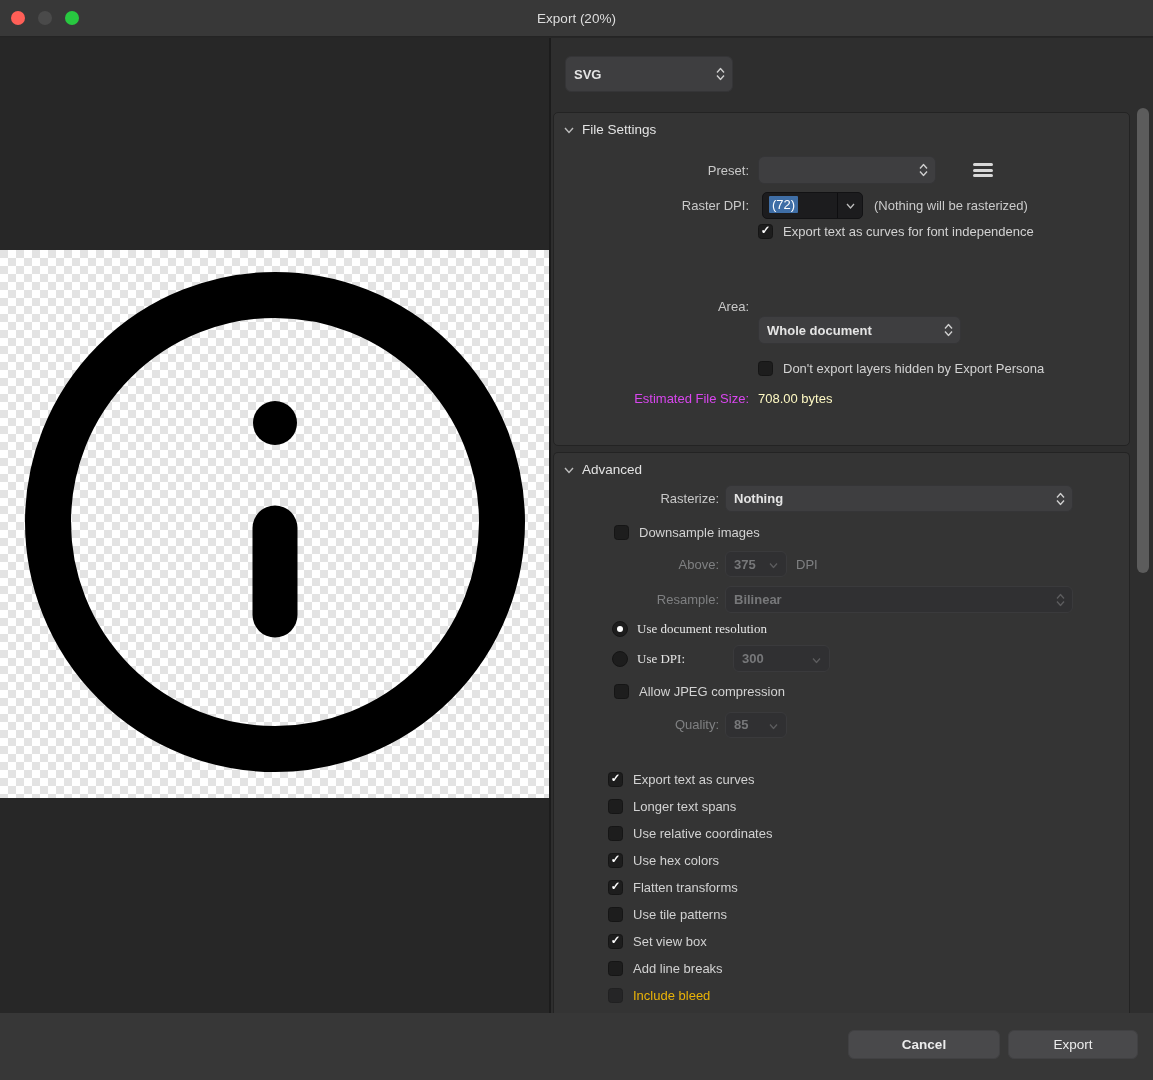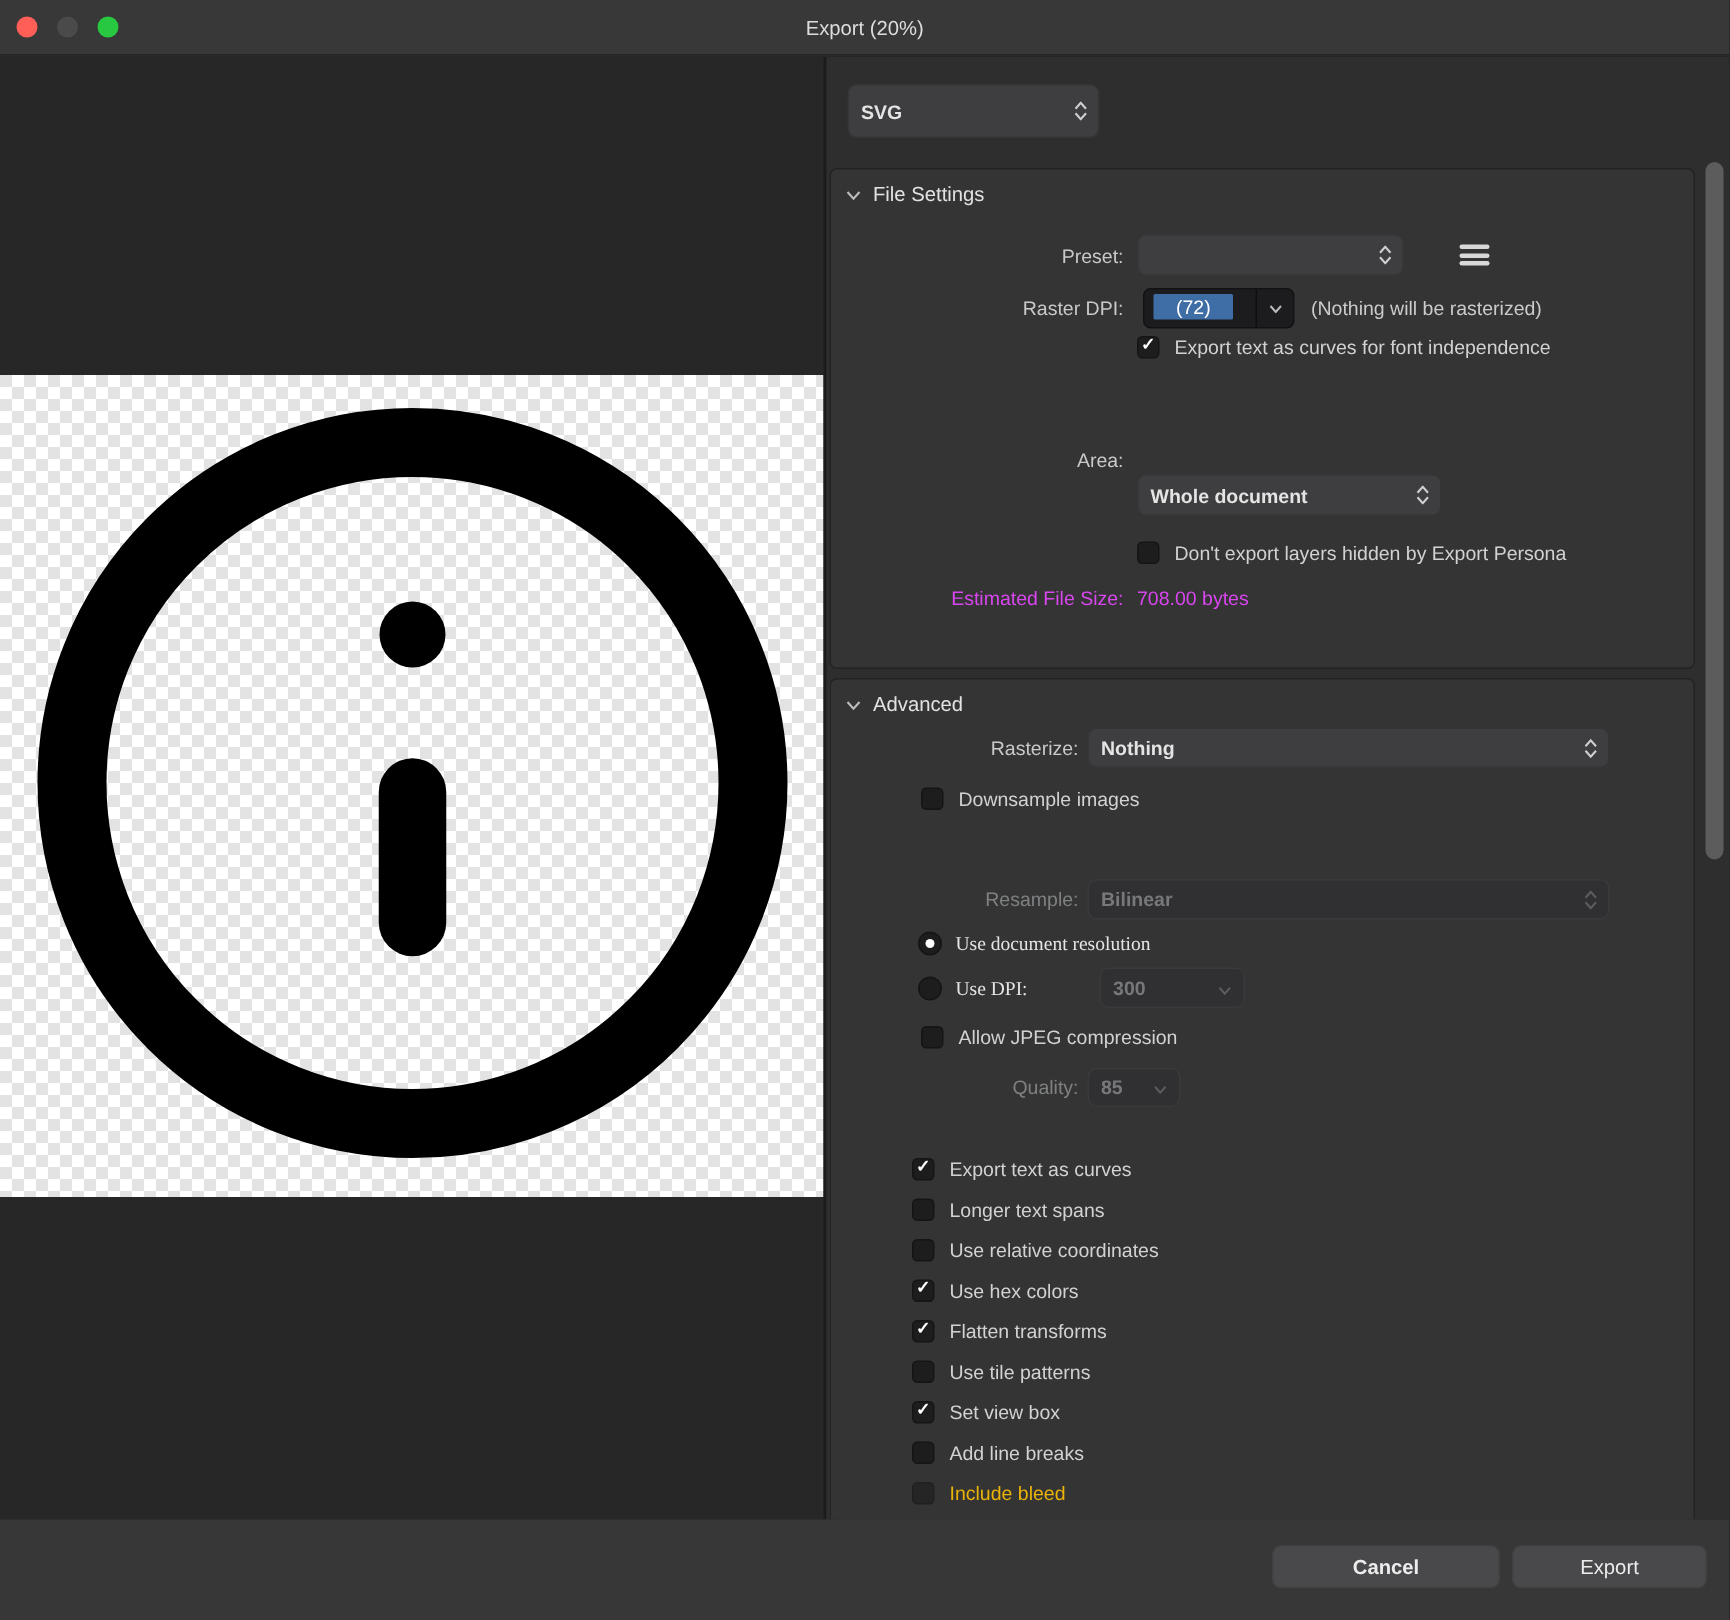--- a/index.html
+++ b/index.html
@@ -49,21 +49,21 @@
   .row { position:absolute; left:0; width:100%; display:flex; align-items:center; }
   .lbl { text-align:right; color:#c9c9c9; flex:none; }
   .card-file .lbl { width:195px; margin-right:9px; }
   .card-advanced .lbl { width:165px; margin-right:6px; }
   .lbl.dimlbl { color:#7f8082; }
 
   
   .combo-edit { display:flex; height:27px; background:#1c1c1e; border:1px solid #121214;
                 border-radius:5px; overflow:hidden; align-items:stretch; }
   .combo-edit .value { padding:4px 4px 0 6px; }
-  .combo-edit .value span { background:#3f6ea6; color:#ffffff; padding:1px 15px; border-radius:1px; }
+  .combo-edit .value span { background:#3f6ea6; color:#ffffff; padding:1px 3px; border-radius:1px; }
   .combo-edit .arrow-box { width:25px; border-left:1px solid #0e0e10; display:flex;
                            align-items:center; justify-content:center; }
 
   .note-text { color:#cbcbcb; margin-left:11px; }
   .suffix-text { color:#7f8082; margin-left:9px; }
 
   
   .cb { width:15px; height:15px; background:#1d1d1d; border:1px solid #151515; border-radius:3.5px;
         flex:none; display:flex; align-items:center; justify-content:center; }
   .cb .tick { display:none; color:#ffffff; font-size:11.5px; font-weight:bold; line-height:1; margin-top:-1px; }
@@ -74,21 +74,21 @@
   .check-row.dim .cb { background:#252526; border-color:#202021; }
 
   .radio { width:16px; height:16px; background:#1d1d1d; border:1px solid #151515; border-radius:50%;
            flex:none; display:flex; align-items:center; justify-content:center; }
   .radio .dot { display:none; width:6px; height:6px; border-radius:50%; background:#ffffff; }
   .radio-row { gap:9px; }
   .radio-row.on .radio .dot { display:block; }
   .radio-row .radio-label { color:#e5e5e5;font-family:Liberation Serif, serif; }
 
   .est-label { text-align:right; width:195px; margin-right:9px; color:#d946ef; }
-  .est-value { color:#d946ef; }
+  .est-value { color:#fef9c3; }
 
   .hamburger { width:20px; height:14px; display:flex; flex-direction:column; justify-content:space-between; }
   .hamburger i { display:block; height:3px; border-radius:1.5px; background:#d8d8d8; }
 
   
   .scroll-thumb { position:absolute; left:1137px; top:108px; width:12px; height:465px;
                   border-radius:6px; background:#5c5c5c; }
 
   
   .footer { position:absolute; left:0; top:1013px; width:1153px; height:67px; background:#373737; }
@@ -230,20 +230,32 @@
               </svg>
           </span>
         </div>
       </div>
 
       <div class="row check-row" style="top:71px; height:16px; padding-left:60px;">
         <span class="cb"></span>
         <span class="cb-label">Downsample images</span>
       </div>
 
+      <div class="row" style="top:98px; height:26px;">
+        <span class="lbl dimlbl">Above:</span>
+        <div class="dropdown dim" style="width:62px; height:26px;">
+          <span class="dd-label">375</span>
+          <span class="single-chev">
+            <svg width="9" height="6" viewBox="0 0 9 6">
+                <polyline points="1,1 4.5,5 8,1" fill="none" stroke="#5c5c5e" stroke-width="1.3"></polyline>
+              </svg>
+          </span>
+        </div>
+        <span class="suffix-text">DPI</span>
+      </div>
 
       <div class="row" style="top:133px; height:27px;">
         <span class="lbl dimlbl">Resample:</span>
         <div class="dropdown dim" style="width:348px; height:27px;">
           <span class="dd-label">Bilinear</span>
           <span class="stepper">
             <svg width="9" height="6" viewBox="0 0 9 6">
                 <polyline points="1,5 4.5,1 8,5" fill="none" stroke="#5c5c5e" stroke-width="1.4"></polyline>
               </svg>
             <svg width="9" height="6" viewBox="0 0 9 6">

